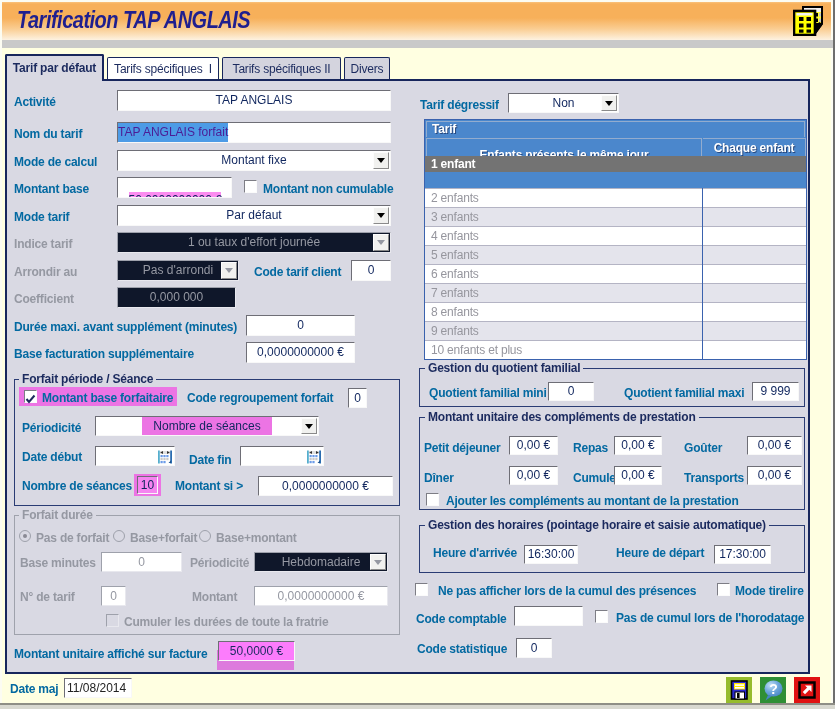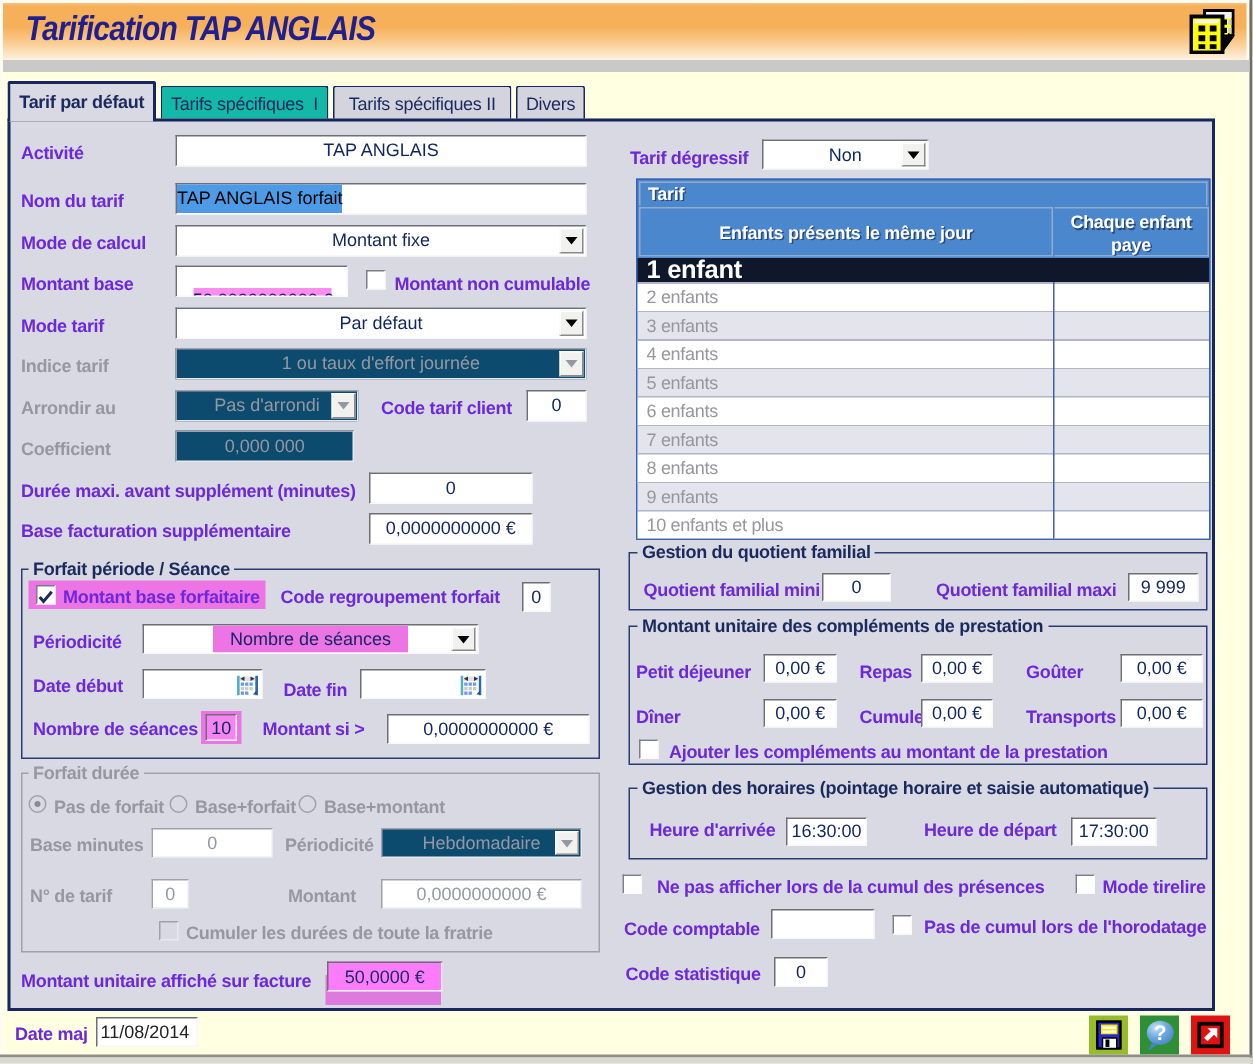--- a/index.html
+++ b/index.html
@@ -1,23 +1,23 @@
 <!DOCTYPE html>
 <html><head>
 <meta charset="utf-8">
 <style>
 * { margin:0; padding:0; box-sizing:border-box; }
 html,body { width:835px; height:709px; overflow:hidden; }
 body { font-family:"Liberation Sans",sans-serif; background:#FFFFE1; position:relative; }
 .abs { position:absolute; }
-.lbl { position:absolute; font-weight:bold; font-size:12px; letter-spacing:-0.2px; color:#6d28d9; white-space:nowrap; }
+.lbl { position:absolute; font-weight:bold; font-size:12px; letter-spacing:-0.2px; color:#0369a1; white-space:nowrap; }
 .dis { color:#9598A2 !important; }
 .inp { position:absolute; background:#fff; border:1px solid; border-color:#6E6E76 #F8F8F8 #F8F8F8 #6E6E76; font-size:12px; color:#10265E; white-space:nowrap; overflow:hidden; }
 .ctr { text-align:center; }
-.inp-dis { background:#0c4a6e; color:#9598A2; border-color:#9EA1AB #E8E8EE #E8E8EE #9EA1AB; }
+.inp-dis { background:#0f172a; color:#9598A2; border-color:#9EA1AB #E8E8EE #E8E8EE #9EA1AB; }
 .combo-btn { position:absolute; top:1px; right:1px; bottom:1px; width:16px; background:#F1F1EF; border:1px solid #8A8A8A; border-top-color:#FDFDFD; border-left-color:#FDFDFD; }
 .combo-btn:after { content:""; position:absolute; left:50%; top:50%; margin-left:-4px; margin-top:-2.5px; border-left:4px solid transparent; border-right:4px solid transparent; border-top:5px solid #000; }
 .combo-btn.gray:after { border-top-color:#9598A2; }
 .grp { position:absolute; border:1px solid #2A3C74; }
 .grp-dis { border-color:#9FA2AC; }
 .leg { position:absolute; background:#D9D9E3; padding:0 3px; font-weight:bold; font-size:12px; letter-spacing:-0.2px; color:#1B2A5E; white-space:nowrap; }
 .cb { position:absolute; width:13px; height:13px; background:#fff; border:1px solid; border-color:#7D7D85 #FBFBFB #FBFBFB #7D7D85; }
 .cb-dis { background:#D9D9E3; border-color:#9EA1AB #E8E8EE #E8E8EE #9EA1AB; }
 .radio { position:absolute; width:12px; height:12px; border-radius:50%; background:#D9D9E3; border:1px solid #9EA1AB; }
 .radio .dot { position:absolute; left:3px; top:3px; width:4px; height:4px; border-radius:50%; background:#8A8A94; }
@@ -55,34 +55,34 @@
       <rect x="6" y="18.5" width="4.5" height="4"></rect>
       <rect x="13.5" y="18.5" width="4.5" height="4"></rect>
       <rect x="6" y="24.5" width="4.5" height="3.2"></rect>
       <rect x="13.5" y="24.5" width="4.5" height="3.2"></rect>
     </g>
   <polygon points="22,30 30,19 26,17 22,24" fill="#000"></polygon>
 </svg>
 
 <div class="abs" style="left:2px;top:40px;width:831px;height:8px;background:#C9C9C9;"></div>
 
-<div class="abs" style="left:107px;top:57px;width:112px;height:23px;background:#14b8a6;border:1px solid #17265C;border-bottom:none;border-radius:2px 2px 0 0;text-align:center;font-size:12px;letter-spacing:-0.2px;color:#1B2A5E;line-height:22px;">Tarifs spécifiques&nbsp; I</div>
+<div class="abs" style="left:107px;top:57px;width:112px;height:23px;background:#ffffff;border:1px solid #17265C;border-bottom:none;border-radius:2px 2px 0 0;text-align:center;font-size:12px;letter-spacing:-0.2px;color:#1B2A5E;line-height:22px;">Tarifs spécifiques&nbsp; I</div>
 <div class="abs" style="left:222px;top:57px;width:119px;height:23px;background:#D4D4DE;border:1px solid #17265C;border-bottom:none;border-radius:2px 2px 0 0;text-align:center;font-size:12px;letter-spacing:-0.2px;color:#1B2A5E;line-height:22px;">Tarifs spécifiques II</div>
 <div class="abs" style="left:344px;top:57px;width:46px;height:23px;background:#D4D4DE;border:1px solid #17265C;border-bottom:none;border-radius:2px 2px 0 0;text-align:center;font-size:12px;letter-spacing:-0.2px;color:#1B2A5E;line-height:22px;">Divers</div>
 <div class="abs" style="left:5px;top:54px;width:99px;height:27px;background:#D9D9E3;border:2px solid #17265C;border-bottom:none;border-radius:2px 2px 0 0;z-index:3;text-align:center;font-weight:bold;font-size:12px;letter-spacing:-0.2px;color:#1B2A5E;line-height:24px;">Tarif par défaut</div>
 
 <div class="abs" style="left:5px;top:79px;width:805px;height:595px;background:#D9D9E3;border:2px solid #17265C;z-index:2;"></div>
 
 <div style="position:absolute;z-index:5;left:0;top:0;">
 
   <div class="lbl" style="left:14px;top:95px;">Activité</div>
   <div class="inp ctr" style="left:117px;top:90px;width:274px;height:21px;line-height:19px;">TAP ANGLAIS</div>
 
   <div class="lbl" style="left:14px;top:127px;">Nom du tarif</div>
-  <div class="inp" style="left:117px;top:122px;width:274px;height:21px;line-height:19px;"><span style="background:#4D9BE6;color:#000000;padding:10px 0;">TAP ANGLAIS forfait</span></div>
+  <div class="inp" style="left:117px;top:122px;width:274px;height:21px;line-height:19px;"><span style="background:#4D9BE6;color:#4c1d95;padding:10px 0;">TAP ANGLAIS forfait</span></div>
 
   <div class="lbl" style="left:14px;top:155px;">Mode de calcul</div>
   <div class="inp ctr" style="left:117px;top:150px;width:274px;height:21px;line-height:19px;">Montant fixe<span class="combo-btn"></span></div>
 
   <div class="lbl" style="left:14px;top:182px;">Montant base</div>
   <div class="inp ctr" style="left:117px;top:177px;width:115px;height:21px;line-height:19px;"><span style="background:#FB8CF0;display:inline-block;width:92px;line-height:17px;margin-top:14px;">50,0000000000 €</span></div>
   <div class="cb" style="left:244px;top:180px;"></div>
   <div class="lbl" style="left:263px;top:182px;">Montant non cumulable</div>
 
   <div class="lbl" style="left:14px;top:210px;">Mode tarif</div>
@@ -203,21 +203,21 @@
 
 <div style="position:absolute;z-index:5;left:0;top:0;">
 
   <div class="lbl" style="left:420px;top:98px;">Tarif dégressif</div>
   <div class="inp ctr" style="left:508px;top:93px;width:111px;height:20px;line-height:18px;">Non<span class="combo-btn"></span></div>
 
   <div class="abs" style="left:424px;top:119px;width:383px;height:241px;border:1px solid #3A62AE;background:#4B87CC;">
     <div class="abs" style="left:1px;top:1px;right:1px;height:16px;border:1px solid #93ACCE;border-bottom:none;color:#fff;font-weight:bold;font-size:12px;letter-spacing:-0.2px;padding-left:5px;line-height:15px;text-shadow:1px 1px 0 #27477C;">Tarif</div>
     <div class="abs" style="left:1px;top:18px;width:276px;height:33px;color:#fff;font-weight:bold;font-size:12px;letter-spacing:-0.2px;text-align:center;line-height:33px;text-shadow:1px 1px 0 #27477C;border:1px solid #93ACCE;">Enfants présents le même jour</div>
     <div class="abs" style="left:278px;top:18px;width:103px;height:33px;color:#fff;font-weight:bold;font-size:12px;letter-spacing:-0.2px;text-align:center;line-height:15px;padding-top:2px;text-shadow:1px 1px 0 #27477C;border:1px solid #93ACCE;border-left:none;">Chaque enfant<br>paye</div>
-    <div class="abs" style="left:0px;top:52px;width:381px;height:16px;background:#0f172a;color:#fff;font-weight:bold;font-size:17px;letter-spacing:-0.2px;line-height:16px;padding-left:6px;">1 enfant</div>
+    <div class="abs" style="left:0px;top:36px;width:381px;height:16px;background:#737373;color:#fff;font-weight:bold;font-size:12px;letter-spacing:-0.2px;line-height:16px;padding-left:6px;">1 enfant</div>
 
     <div class="row" style="top:69px;background:#fff;">2 enfants</div>
     <div class="row" style="top:88px;background:#E4E4EC;">3 enfants</div>
     <div class="row" style="top:107px;background:#fff;">4 enfants</div>
     <div class="row" style="top:126px;background:#E4E4EC;">5 enfants</div>
     <div class="row" style="top:145px;background:#fff;">6 enfants</div>
     <div class="row" style="top:164px;background:#E4E4EC;">7 enfants</div>
     <div class="row" style="top:183px;background:#fff;">8 enfants</div>
     <div class="row" style="top:202px;background:#E4E4EC;">9 enfants</div>
     <div class="row" style="top:221px;height:18px;background:#fff;line-height:18px;">10 enfants et plus</div>

